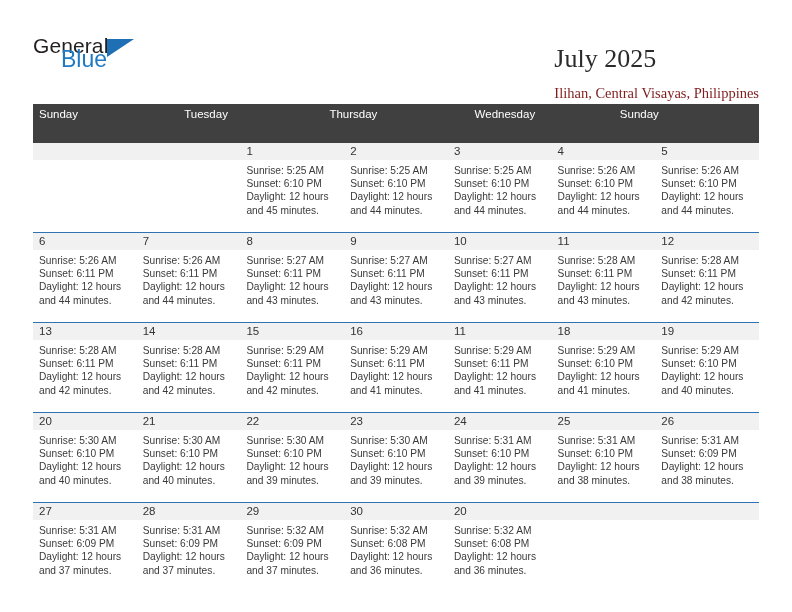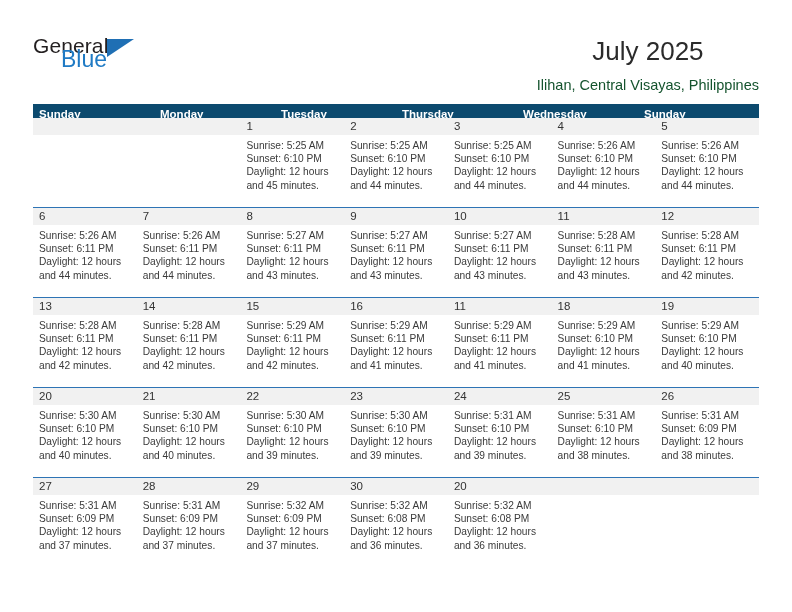--- a/index.html
+++ b/index.html
@@ -58,49 +58,49 @@
     position: absolute;
     left: 28px;
     top: 12px;
     font-size: 23px;
     color: #1f7ac4;
     font-family: "Liberation Sans", sans-serif;
   }
   .title-block {
     position: absolute;
     right: 0;
-    top: 4px;
-    text-align: center;
+    top: 12px;
+    text-align: left;
+    font-family: Liberation Serif, serif;
   }
   .cal-title {
     font-size: 26px;
     color: #2b2b2b;
     line-height: 34px;
     white-space: nowrap;
   }
   .cal-subtitle {
     font-size: 14.5px;
-    color: #14532d;
+    color: #7f1d1d;
     line-height: 22px;
     margin-top: 6px;
     white-space: nowrap;
   }
 
   
   .calendar {
     position: absolute;
     left: 33px;
     top: 104px;
     width: 726px;
   }
   .dow-row {
     display: flex;
-    background: #0c4a6e;
-    height: 14px;
-    font-weight: bold;
+    background: #404040;
+    height: 39px;
   }
   .dow {
     flex: 1 1 0;
     color: #ffffff;
     font-size: 11.5px;
     line-height: 21px;
     padding-left: 6px;
     box-sizing: border-box;
     white-space: nowrap;
   }
@@ -159,21 +159,20 @@
     <div class="title-block">
       <div class="cal-title">July 2025</div>
       <div class="cal-subtitle">Ilihan, Central Visayas, Philippines</div>
     </div>
 
   </div>
 
   <div class="calendar">
     <div class="dow-row" id="dow-row">
         <div class="dow">Sunday</div>
-        <div class="dow">Monday</div>
         <div class="dow">Tuesday</div>
         <div class="dow">Thursday</div>
         <div class="dow">Wednesday</div>
         <div class="dow">Sunday</div>
       </div>
     <div id="weeks-container">
         <div class="week">
           <div class="week-inner">
             <div class="cell empty">
               <div class="daynum"></div>

